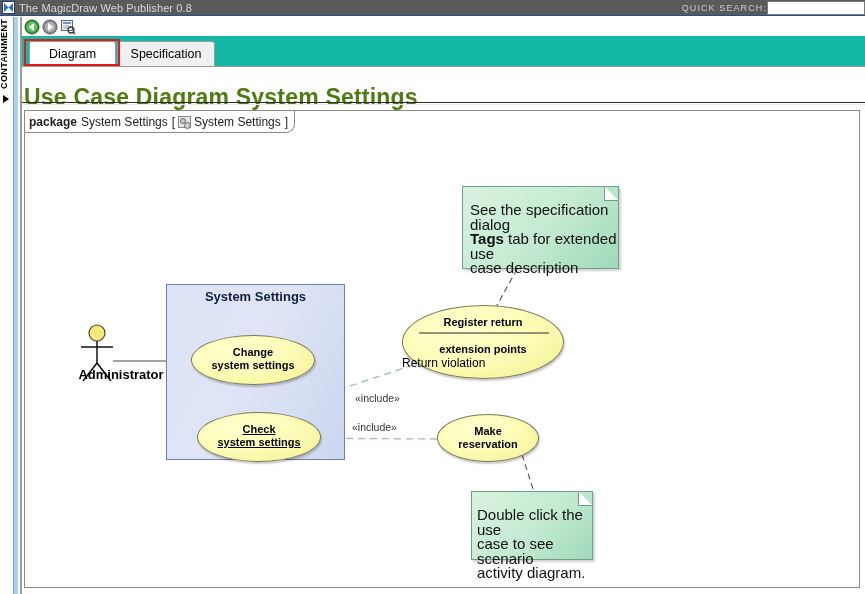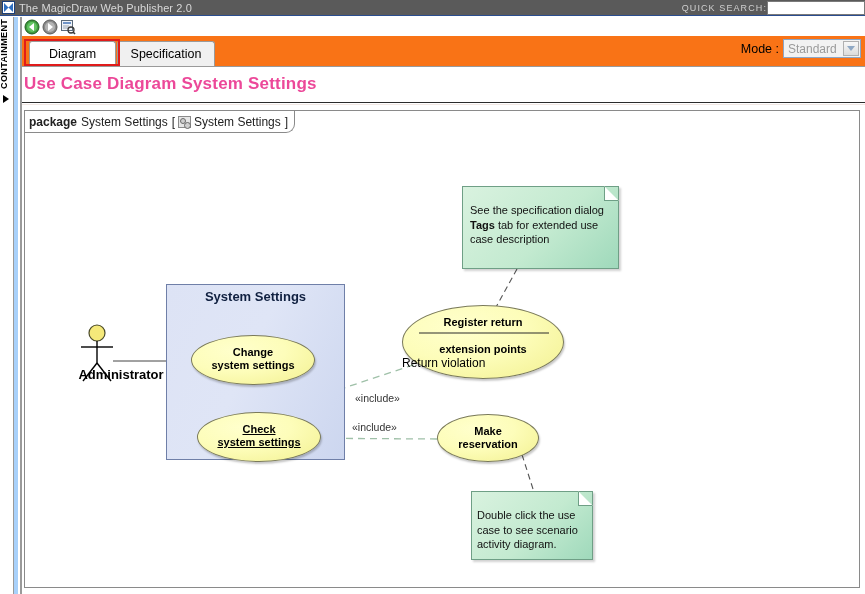--- a/index.html
+++ b/index.html
@@ -94,21 +94,21 @@
   #toolbar {
     position: absolute; left: 22px; top: 17px; width: 843px; height: 19px;
     background: #ffffff;
     display: flex; align-items: center; padding-left: 2px; gap: 2px;
   }
   .tb-icon { width: 16px; height: 16px; position: relative; flex: none; }
 
   
   #tabs-row {
     position: absolute; left: 22px; top: 36px; width: 843px; height: 31px;
-    background: #f97316;
+    background: #14b8a6;
     border-bottom: 1px solid #9a9a9a;
   }
   .tab {
     position: absolute; bottom: 0; height: 25px;
     border: 1px solid #9a9a9a; border-bottom: none;
     border-radius: 3px 3px 0 0;
     display: flex; align-items: center; justify-content: center;
     font-size: 12.5px; color: #000;
     padding: 0 12px;
   }
@@ -146,22 +146,22 @@
   }
   #mode-select .mode-arrow::after {
     content: ""; width: 0; height: 0;
     border-left: 4px solid transparent;
     border-right: 4px solid transparent;
     border-top: 5px solid #8fa8c4;
   }
 
   
   #page-title {
-    position: absolute; left: 24px; top: 74px;
-    font-size: 17px; font-weight: bold; color: #ec4899;
+    position: absolute; left: 24px; top: 84px;
+    font-size: 23px; font-weight: bold; color: #4d7c0f;
     letter-spacing: 0.2px;
   }
   #title-rule {
     position: absolute; left: 22px; top: 102px; width: 843px; height: 1px;
     background: #2b2b2b;
   }
   #title-rule2 {
     position: absolute; left: 22px; top: 104px; width: 843px; height: 1px;
     background: #f1e7e3;
   }
@@ -250,41 +250,41 @@
   .note .fold {
     position: absolute; right: -1px; top: -1px;
     width: 15px; height: 15px;
     background: #ffffff;
     border-left: 1px solid #6f9f86;
     border-bottom: 1px solid #6f9f86;
     clip-path: polygon(0 0, 100% 100%, 0 100%);
   }
   .note-text {
     position: absolute;
-    font-size: 11px; color: #111; line-height: 14.5px;
+    font-size: 15px; color: #111; line-height: 14.5px;
   }
   .note-text b { font-weight: bold; }
 
   .stereotype {
     position: absolute;
     font-size: 10.5px; color: #333;
   }
   #actor-label {
     position: absolute; left: 48px; top: 256px; width: 96px;
     text-align: center; font-size: 13px; font-weight: bold; color: #000;
   }
 </style>
 </head>
 <body>
 
 <div id="app">
 
   <div id="titlebar">
     <span class="app-icon"></span>
-    <span class="title-text">The MagicDraw Web Publisher 2.0</span>
+    <span class="title-text">The MagicDraw Web Publisher 0.8</span>
 
     <div id="quick-search-wrap">
       <span id="quick-search-label">QUICK SEARCH:</span>
       <input id="quick-search-input" type="text" value="" style="">
     </div>
   </div>
 
   <div id="sidebar">
     <div class="vtext">CONTAINMENT</div>
     <div class="arrow"></div>
@@ -321,27 +321,20 @@
 
   <div id="tabs-row">
     <div id="tab-diagram" class="tab active">
       <span>Diagram</span>
     </div>
     <div id="tab-spec" class="tab inactive">
       <span>Specification</span>
     </div>
     <div id="tab-highlight"></div>
 
-    <div id="mode-wrap">
-      <span id="mode-label">Mode :</span>
-      <div id="mode-select">
-        <span class="mode-value">Standard</span>
-        <span class="mode-arrow"></span>
-      </div>
-    </div>
   </div>
 
   <div id="page-title">Use Case Diagram System Settings</div>
   <div id="title-rule"></div>
   <div id="title-rule2"></div>
 
   <div id="diagram-frame">
 
     <div id="frame-tab">
       <b>package</b>

